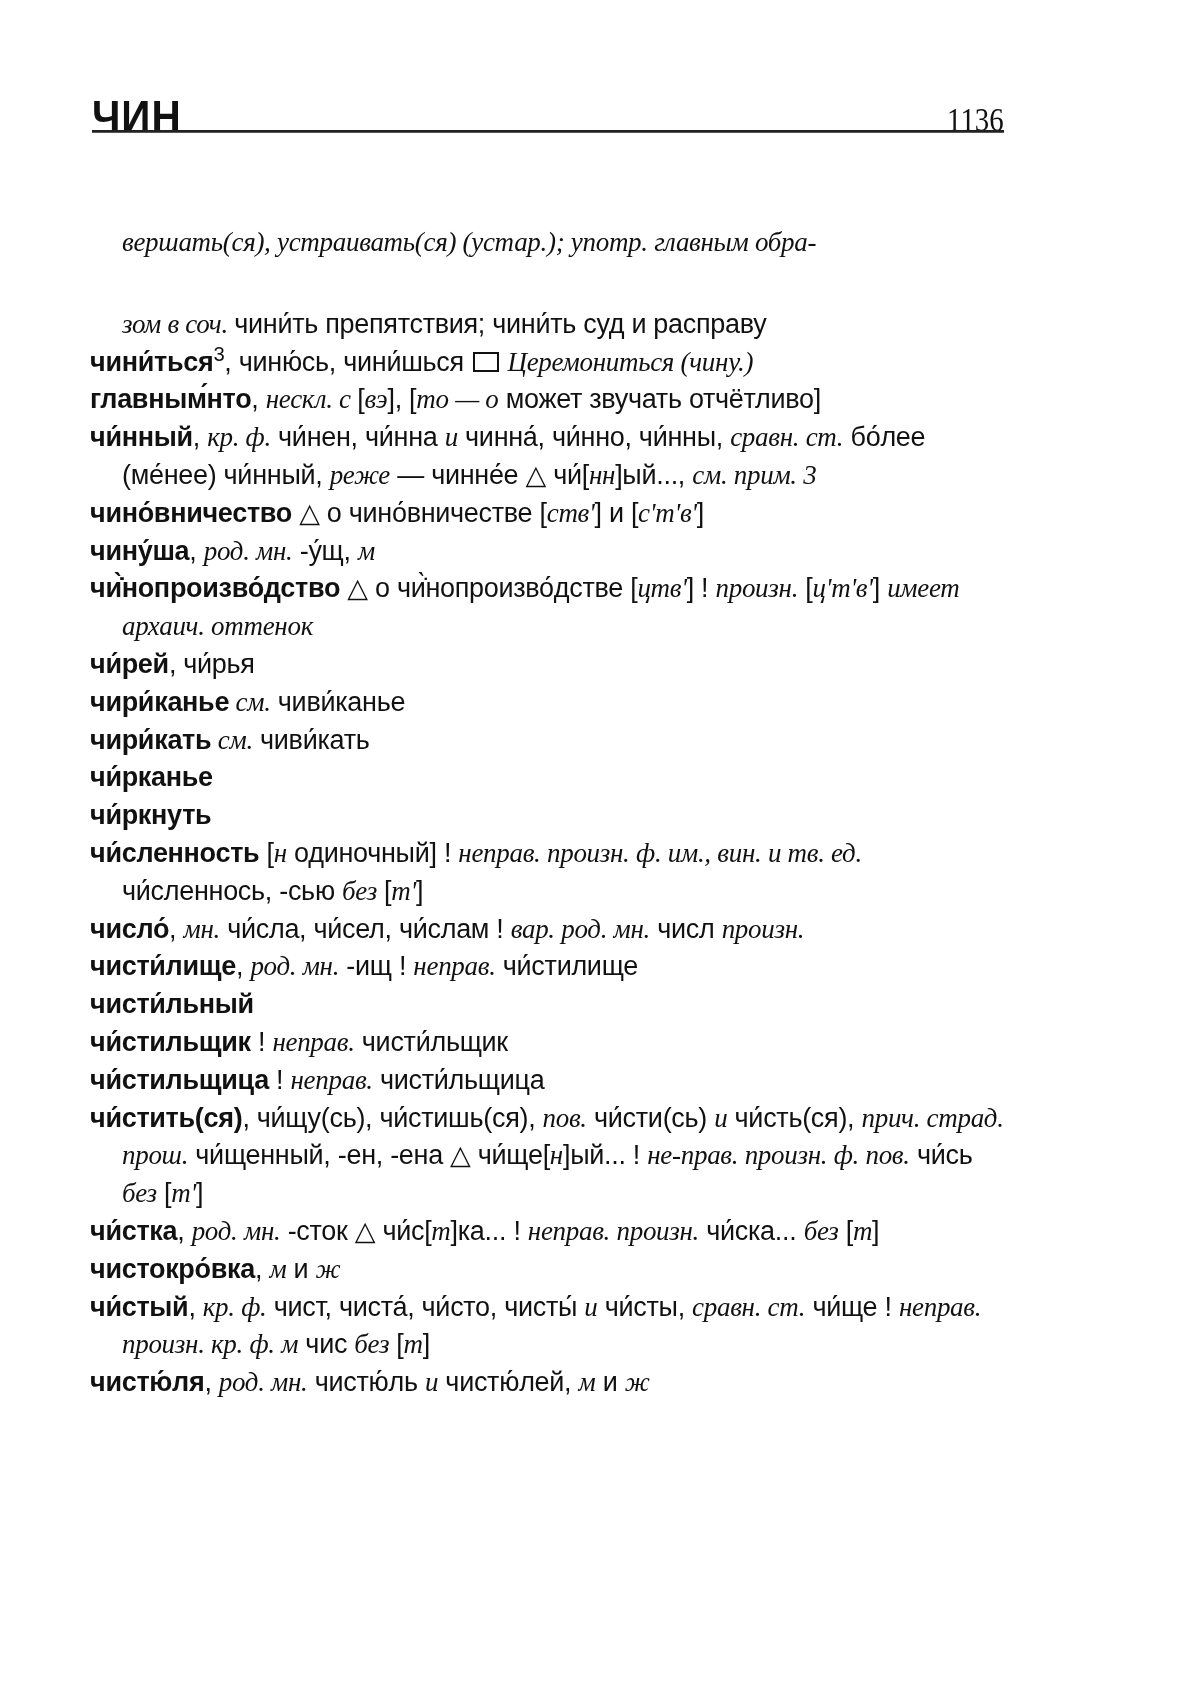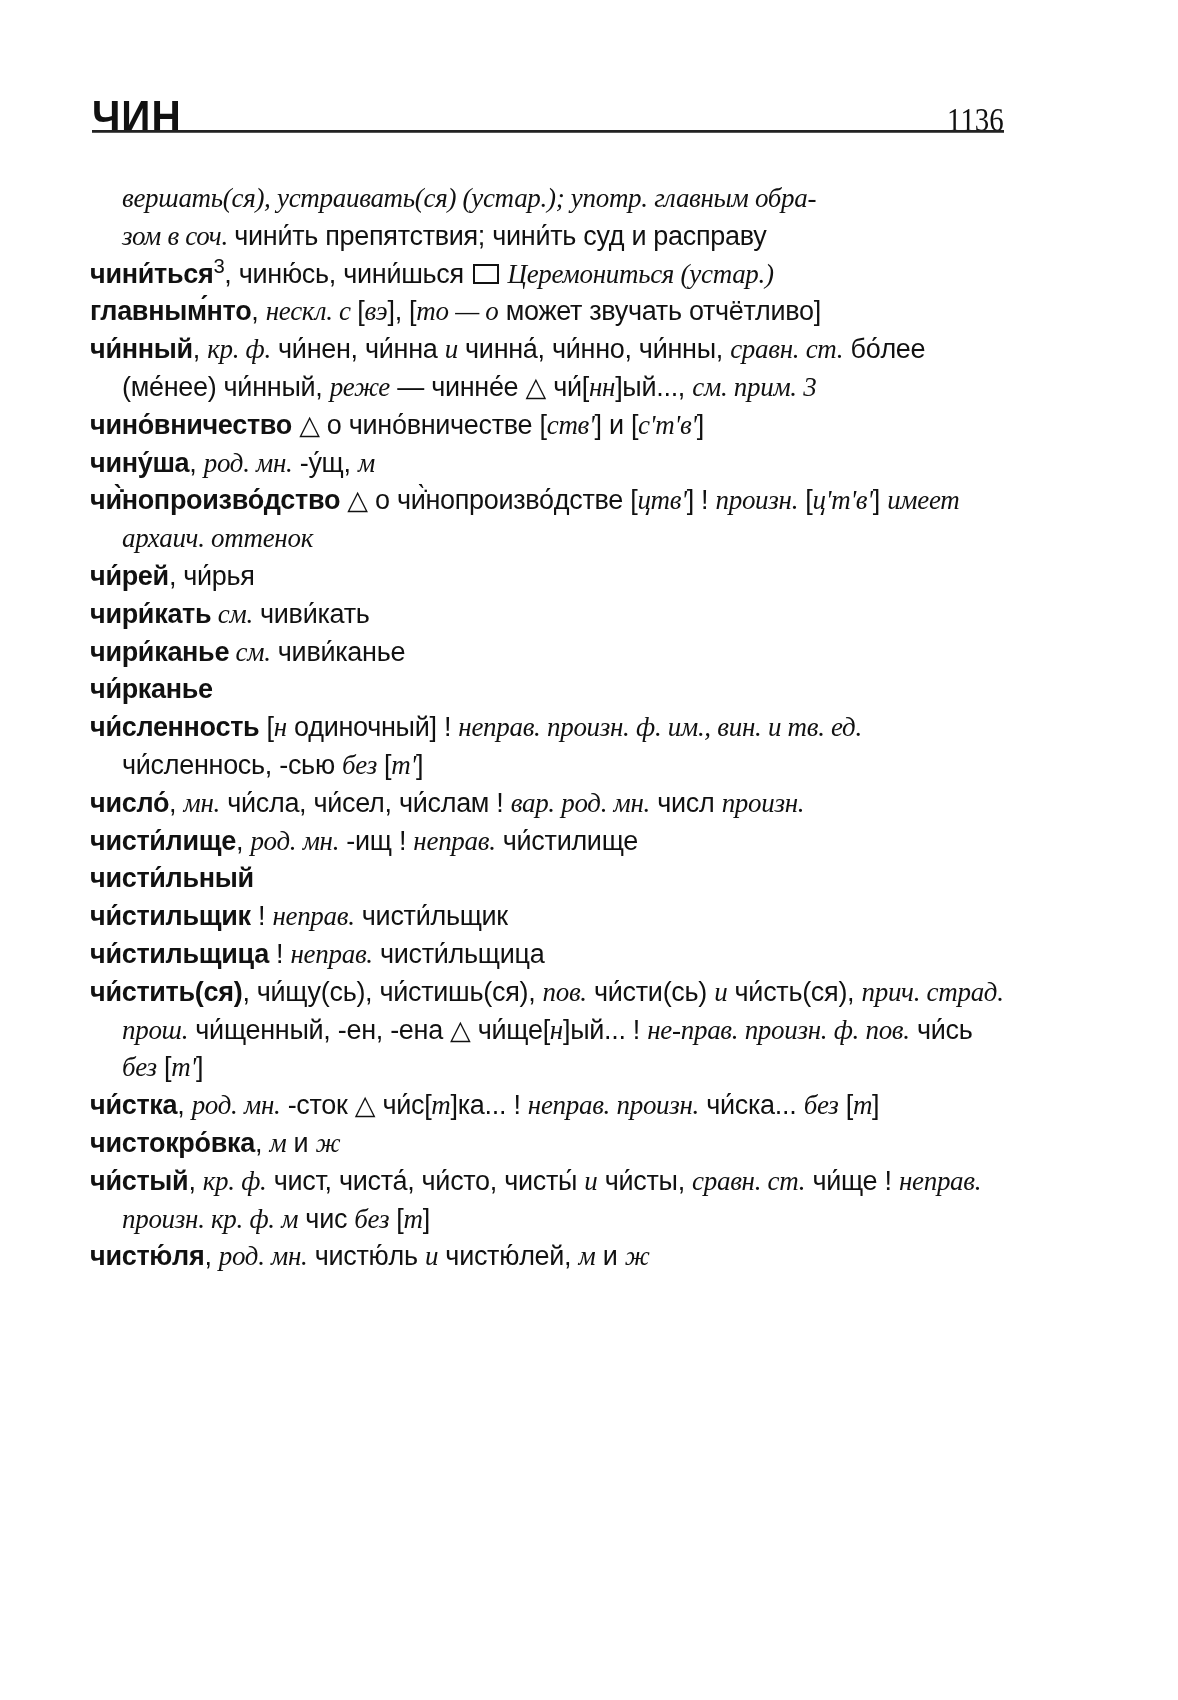--- a/index.html
+++ b/index.html
@@ -10,50 +10,51 @@
                   font-weight: bold; font-size: 44px; letter-spacing: 1px; transform: scaleX(0.92);
                   transform-origin: left top; line-height: 50px; }
   .page-number { position: absolute; right: 0; top: 6px; font-size: 34px; line-height: 44px;
                  transform: scaleX(0.85); transform-origin: right top; }
   .header-rule { position: absolute; left: 92px; top: 130px; width: 912px; height: 0;
                  border-top: 2px solid #222; border-bottom: 1px solid #555; }
   .entries { position: absolute; left: 90px; top: 180px; width: 915px; }
   .entry { font-size: 27px; line-height: 37.8px; padding-left: 32px; text-indent: -32px;
            white-space: normal; font-family: "Liberation Sans Narrow", "Liberation Sans", sans-serif;
            letter-spacing: -0.3px; }
-  .entry.continuation { padding-left: 32px; text-indent: 0; }
+  .entry.continuation { padding-left: 32px; text-indent: 0; margin-top: 44px; }
   .seg { }
   .seg.b { font-weight: bold; margin-top: 36px; }
   .seg.i { font-style: italic; font-family: "Liberation Serif", serif; }
   .seg.sup { vertical-align: super; font-size: 0.75em; line-height: 0; }
   .box-icon { display: inline-block; width: 22px; height: 16px; border: 2px solid #111;
               vertical-align: -1px; margin: 0 2px; }
 </style>
 </head>
 <body>
 
 <div class="page-header">
   <div class="running-head">ЧИН</div>
   <div class="page-number">1136</div>
 </div>
 <div class="header-rule"></div>
 
 <div class="entries" id="entries">
     <div class="entry continuation"><span class="seg i">вершать(ся), устраивать(ся) (устар.); употр. главным обра-</span></div>
     <div class="entry continuation"><span class="seg i">зом в соч. </span><span class="seg">чини́ть препятствия; чини́ть суд и расправу</span></div>
-    <div class="entry"><span class="seg b">чини́ться</span><span class="seg sup">3</span><span class="seg">, чиню́сь, чини́шься </span><span class="box-icon"></span><span class="seg i"> Церемониться (устар.)</span></div>
+    <div class="entry"><span class="seg b">чини́ться</span><span class="seg sup">3</span><span class="seg">, чиню́сь, чини́шься </span><span class="box-icon"></span><span class="seg i"> Церемониться (чину.)</span></div>
     <div class="entry"><span class="seg b">главным́нто</span><span class="seg">, </span><span class="seg i">нескл. с </span><span class="seg">[</span><span class="seg i">вэ</span><span class="seg">], [</span><span class="seg i">то — о</span><span class="seg"> может звучать отчётливо]</span></div>
     <div class="entry"><span class="seg b">чи́нный</span><span class="seg">, </span><span class="seg i">кр. ф.</span><span class="seg"> чи́нен, чи́нна </span><span class="seg i">и</span><span class="seg"> чинна́, чи́нно, чи́нны, </span><span class="seg i">сравн. ст.</span><span class="seg"> бо́лее (ме́нее) чи́нный, </span><span class="seg i">реже</span><span class="seg"> — чинне́е △ чи́[</span><span class="seg i">нн</span><span class="seg">]ый..., </span><span class="seg i">см. прим. 3</span></div>
     <div class="entry"><span class="seg b">чино́вничество</span><span class="seg"> △ о чино́вничестве [</span><span class="seg i">ств'</span><span class="seg">] и [</span><span class="seg i">с'т'в'</span><span class="seg">]</span></div>
     <div class="entry"><span class="seg b">чину́ша</span><span class="seg">, </span><span class="seg i">род. мн.</span><span class="seg"> -у́щ, </span><span class="seg i">м</span></div>
     <div class="entry"><span class="seg b">чи̇̀нопроизво́дство</span><span class="seg"> △ о чи̇̀нопроизво́дстве [</span><span class="seg i">цтв'</span><span class="seg">] ! </span><span class="seg i">произн.</span><span class="seg"> [</span><span class="seg i">ц'т'в'</span><span class="seg">] </span><span class="seg i">имеет архаич. оттенок</span></div>
     <div class="entry"><span class="seg b">чи́рей</span><span class="seg">, чи́рья</span></div>
+    <div class="entry"><span class="seg b">чири́канье</span><span class="seg i"> см.</span><span class="seg"> чиви́канье</span></div>
     <div class="entry"><span class="seg b">чири́кать</span><span class="seg i"> см.</span><span class="seg"> чиви́кать</span></div>
-    <div class="entry"><span class="seg b">чири́канье</span><span class="seg i"> см.</span><span class="seg"> чиви́канье</span></div>
     <div class="entry"><span class="seg b">чи́рканье</span></div>
+    <div class="entry"><span class="seg b">чи́ркнуть</span></div>
     <div class="entry"><span class="seg b">чи́сленность</span><span class="seg"> [</span><span class="seg i">н</span><span class="seg"> одиночный] ! </span><span class="seg i">неправ. произн. ф. им., вин. и тв. ед.</span><span class="seg"> чи́сленнось, -сью </span><span class="seg i">без</span><span class="seg"> [</span><span class="seg i">т'</span><span class="seg">]</span></div>
     <div class="entry"><span class="seg b">число́</span><span class="seg">, </span><span class="seg i">мн.</span><span class="seg"> чи́сла, чи́сел, чи́слам ! </span><span class="seg i">вар. род. мн.</span><span class="seg"> числ </span><span class="seg i">произн.</span></div>
     <div class="entry"><span class="seg b">чисти́лище</span><span class="seg">, </span><span class="seg i">род. мн.</span><span class="seg"> -ищ ! </span><span class="seg i">неправ.</span><span class="seg"> чи́стилище</span></div>
     <div class="entry"><span class="seg b">чисти́льный</span></div>
     <div class="entry"><span class="seg b">чи́стильщик</span><span class="seg"> ! </span><span class="seg i">неправ.</span><span class="seg"> чисти́льщик</span></div>
     <div class="entry"><span class="seg b">чи́стильщица</span><span class="seg"> ! </span><span class="seg i">неправ.</span><span class="seg"> чисти́льщица</span></div>
     <div class="entry"><span class="seg b">чи́стить(ся)</span><span class="seg">, чи́щу(сь), чи́стишь(ся), </span><span class="seg i">пов.</span><span class="seg"> чи́сти(сь) </span><span class="seg i">и</span><span class="seg"> чи́сть(ся), </span><span class="seg i">прич. страд. прош.</span><span class="seg"> чи́щенный, -ен, -ена △ чи́ще[</span><span class="seg i">н</span><span class="seg">]ый... ! </span><span class="seg i">не-прав. произн. ф. пов.</span><span class="seg"> чи́сь </span><span class="seg i">без</span><span class="seg"> [</span><span class="seg i">т'</span><span class="seg">]</span></div>
     <div class="entry"><span class="seg b">чи́стка</span><span class="seg">, </span><span class="seg i">род. мн.</span><span class="seg"> -сток △ чи́с[</span><span class="seg i">т</span><span class="seg">]ка... ! </span><span class="seg i">неправ. произн.</span><span class="seg"> чи́ска... </span><span class="seg i">без</span><span class="seg"> [</span><span class="seg i">т</span><span class="seg">]</span></div>
     <div class="entry"><span class="seg b">чистокро́вка</span><span class="seg">, </span><span class="seg i">м</span><span class="seg"> и </span><span class="seg i">ж</span></div>
     <div class="entry"><span class="seg b">чи́стый</span><span class="seg">, </span><span class="seg i">кр. ф.</span><span class="seg"> чист, чиста́, чи́сто, чисты́ </span><span class="seg i">и</span><span class="seg"> чи́сты, </span><span class="seg i">сравн. ст.</span><span class="seg"> чи́ще ! </span><span class="seg i">неправ. произн. кр. ф. м</span><span class="seg"> чис </span><span class="seg i">без</span><span class="seg"> [</span><span class="seg i">т</span><span class="seg">]</span></div>

